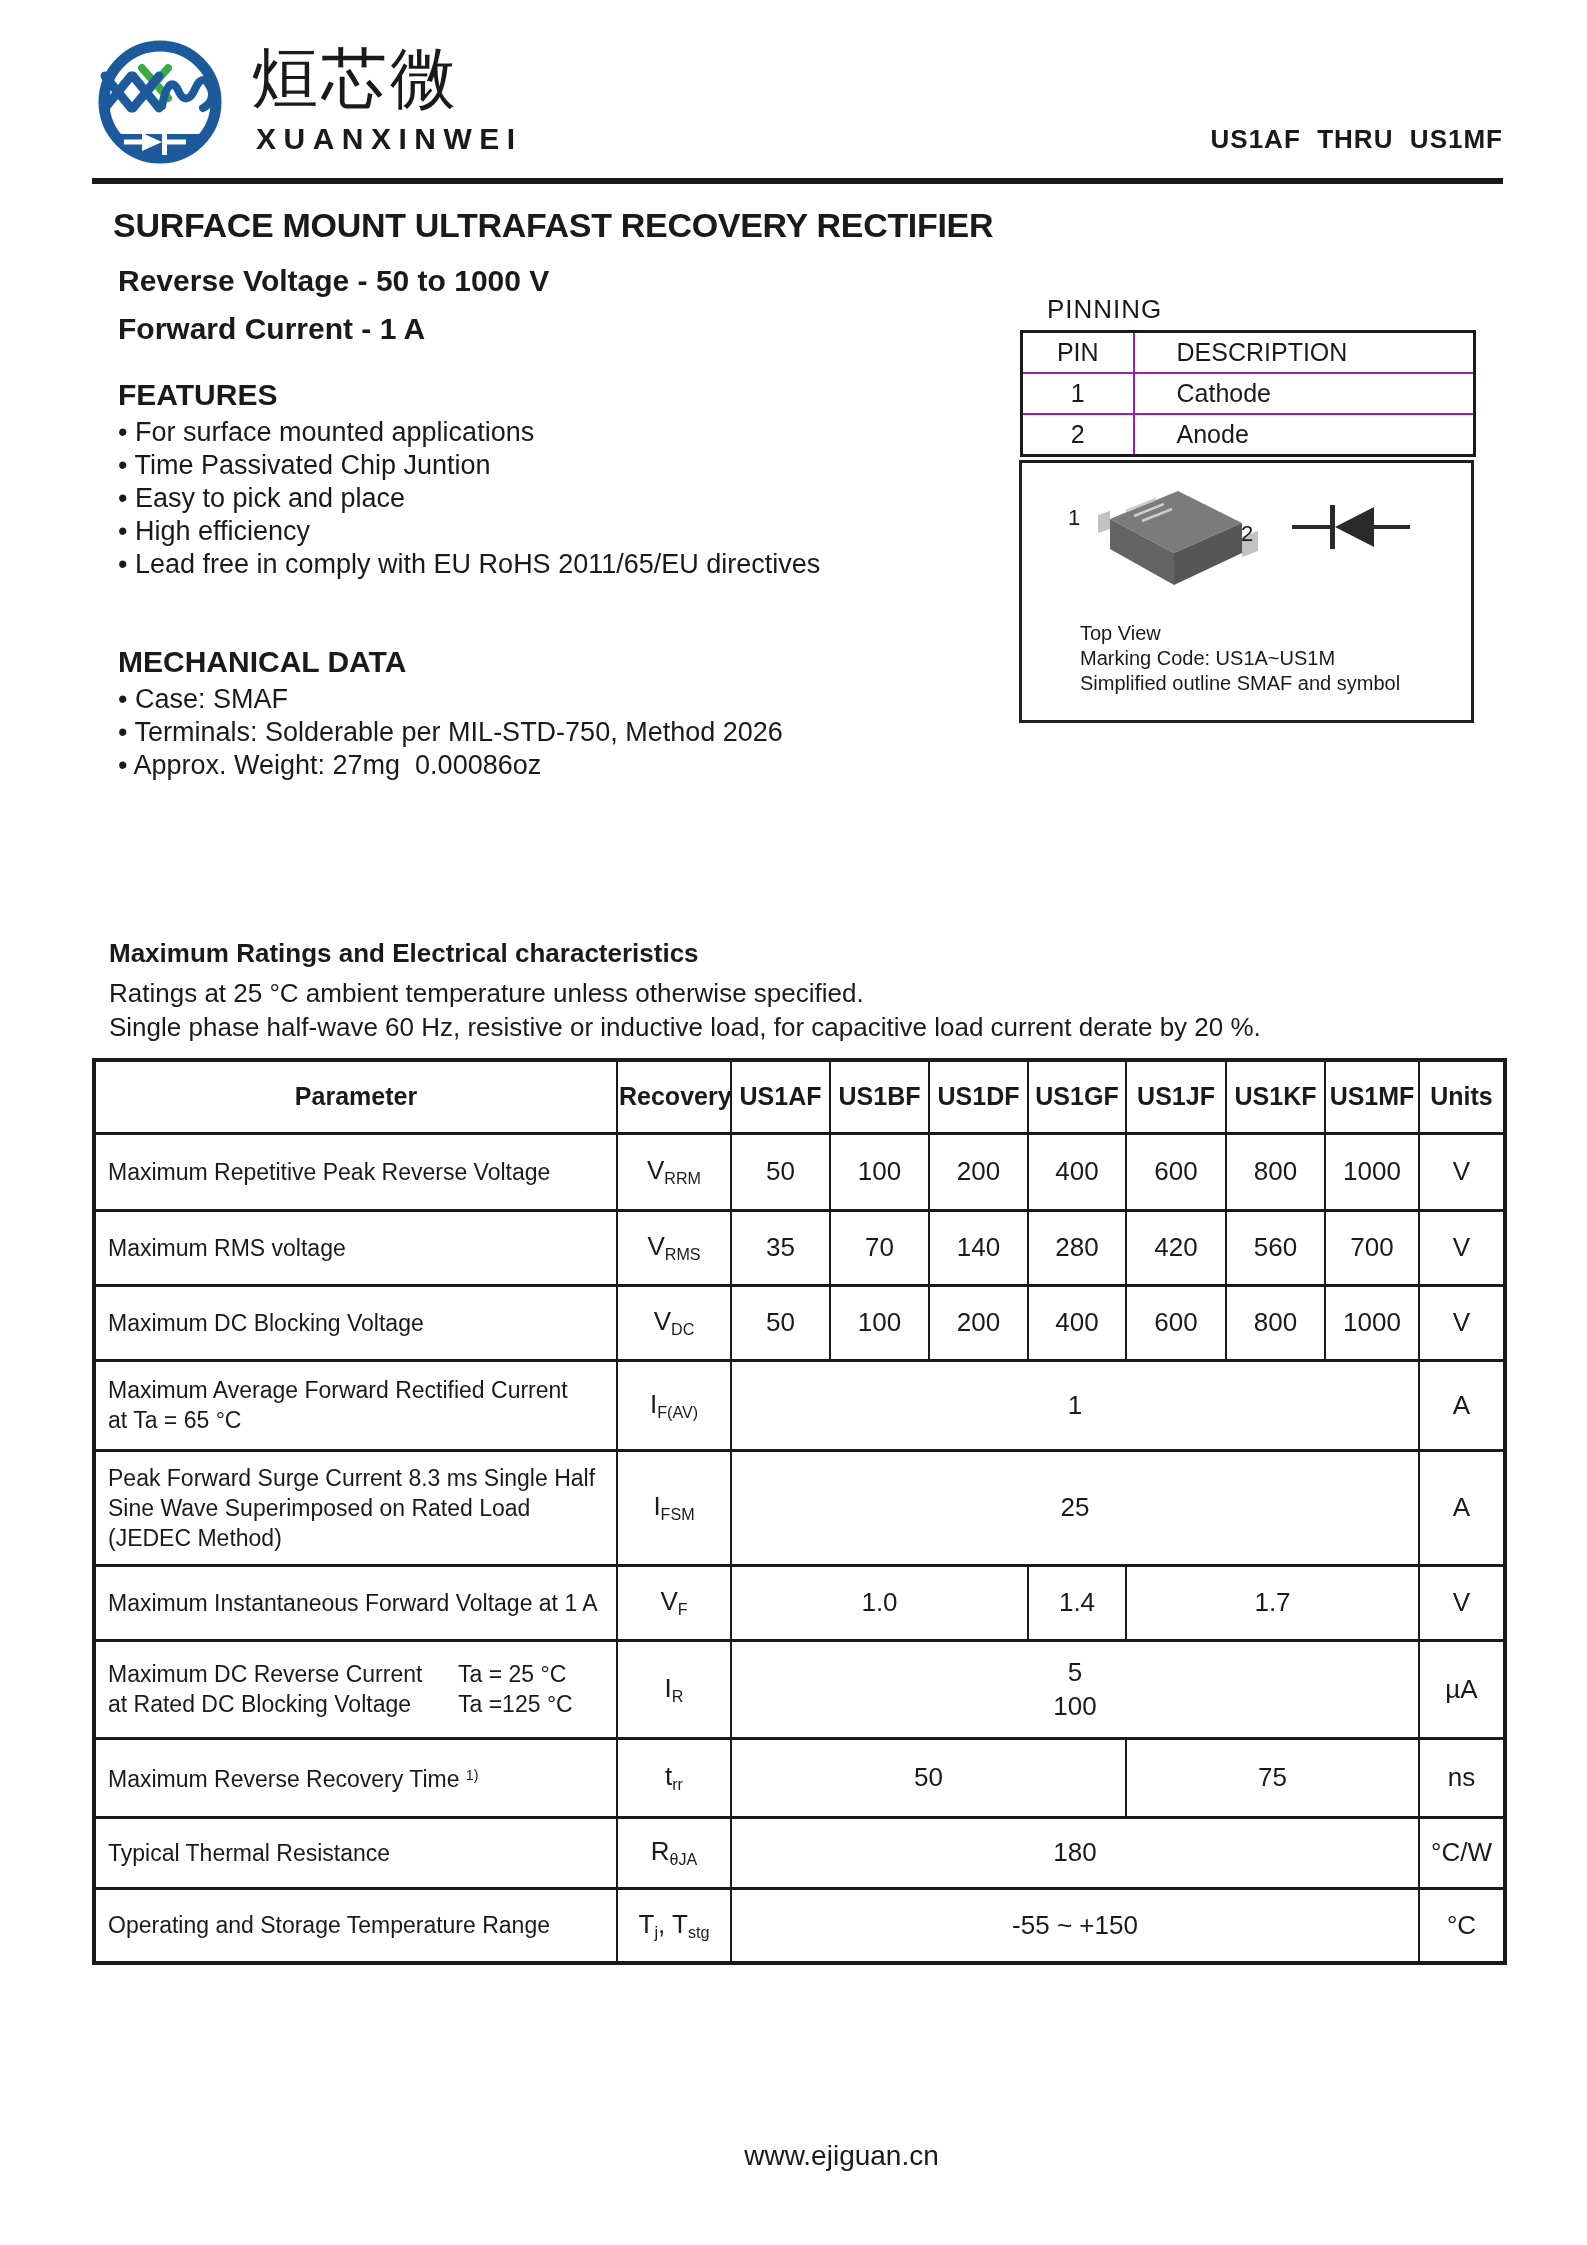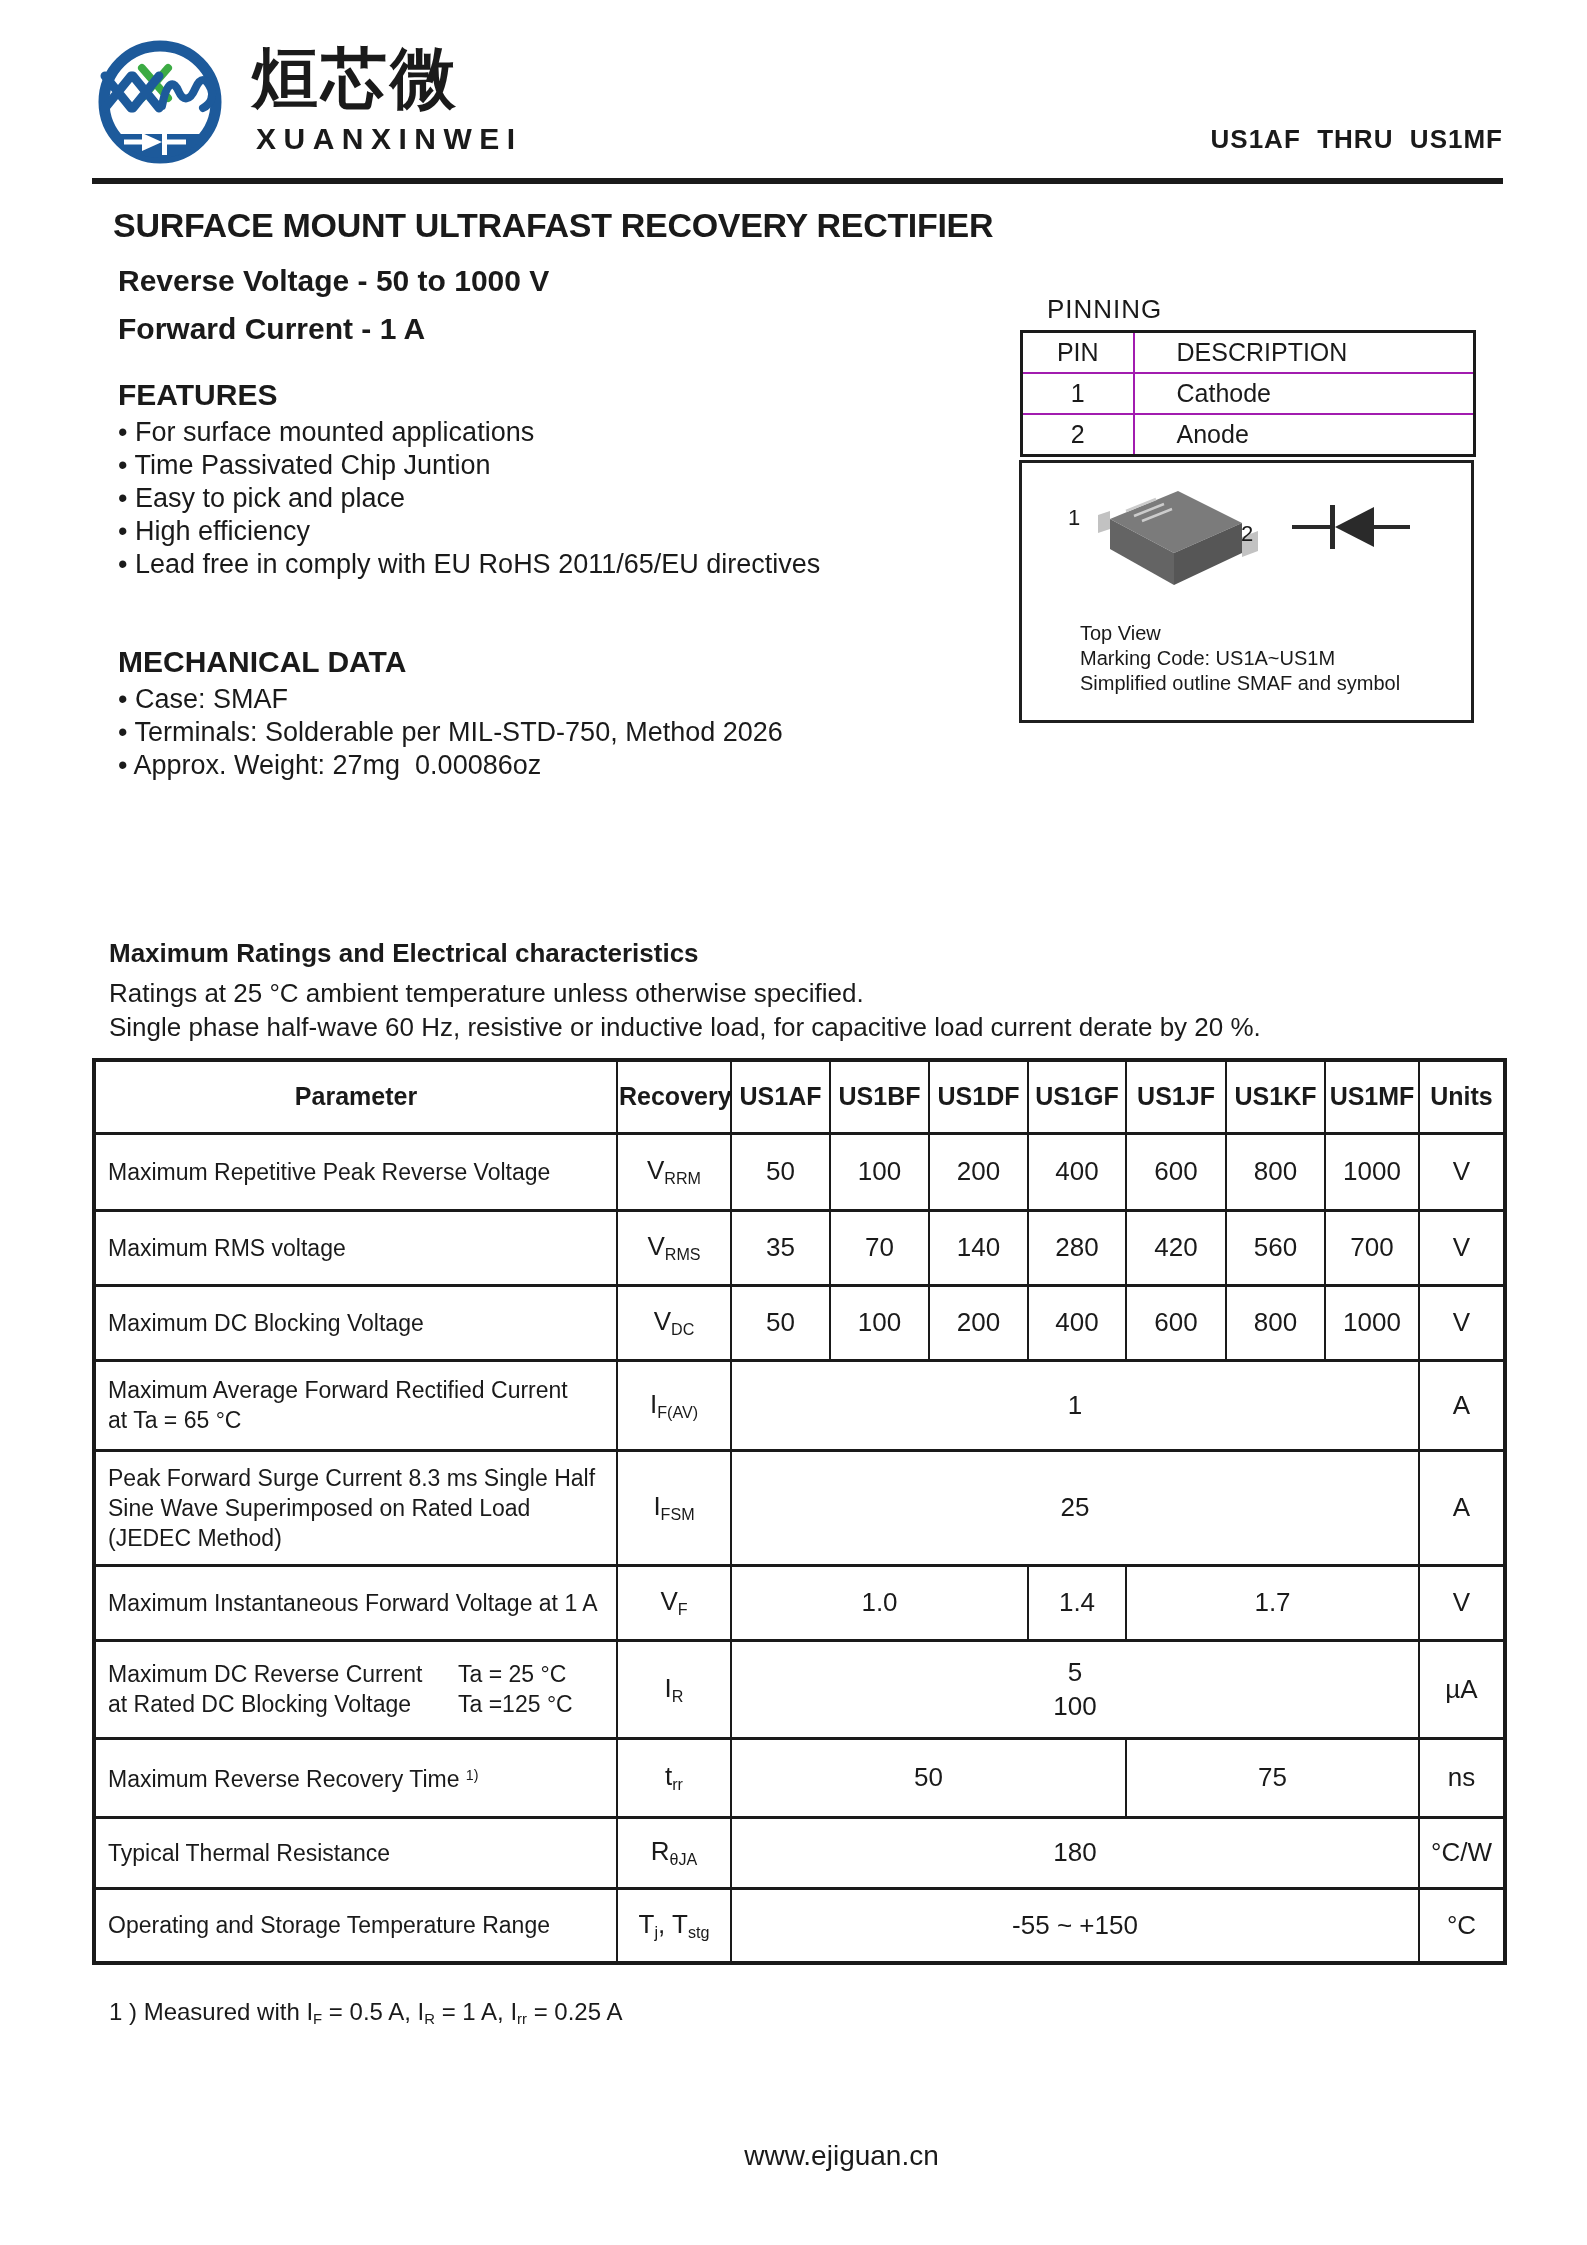--- a/index.html
+++ b/index.html
@@ -2,21 +2,21 @@
 <html><head>
 <meta charset="utf-8">
 <style>
   html,body{margin:0;padding:0;background:#ffffff;}
   .page{position:relative;width:1587px;height:2245px;background:#fff;
         font-family:"Liberation Sans",sans-serif;color:#1a1a1a;overflow:hidden;}
   .abs{position:absolute;}
 
   
   #logo{left:72px;top:30px;}
-  #company-cn{left:252px;top:34px;font-size:66px;font-weight:bold;letter-spacing:3px;}
+  #company-cn{left:252px;top:34px;font-size:66px;font-weight:normal;letter-spacing:3px;}
   #company-en{left:256px;top:122px;font-size:30px;font-weight:bold;letter-spacing:7.5px;}
   #doc-title{right:84px;top:124px;font-size:26px;font-weight:bold;letter-spacing:1px;white-space:pre;}
   #head-rule{left:92px;top:178px;width:1411px;height:6px;background:#1a1a1a;}
 
   
   #main-heading{left:113px;top:206px;font-size:34px;font-weight:bold;letter-spacing:-0.3px;}
   #rev-voltage{left:118px;top:264px;font-size:30px;font-weight:bold;}
   #fwd-current{left:118px;top:312px;font-size:30px;font-weight:bold;}
   #features-h{left:118px;top:378px;font-size:30px;font-weight:bold;}
   #features-list{left:118px;top:416px;font-size:27px;}
@@ -290,16 +290,15 @@
           <td class="param">
             <div class="pline">Operating and Storage Temperature Range</div>
           </td>
           <td class="sym">T<sub>j</sub>, T<sub>stg</sub></td>
           <td class="val" colspan="7">-55 ~ +150</td>
           <td class="unit">°C</td>
         </tr>
       </tbody>
   </table>
 
-  <div id="footnote" class="abs">1 ) Measured with I<sub>F</sub> = 0.5 A, I<sub>R</sub> = 1 A, I<sub>rr</sub> = 0.25 A</div>
   <div id="footer" class="abs">www.ejiguan.cn</div>
 
 </div>
 
 </body></html>

